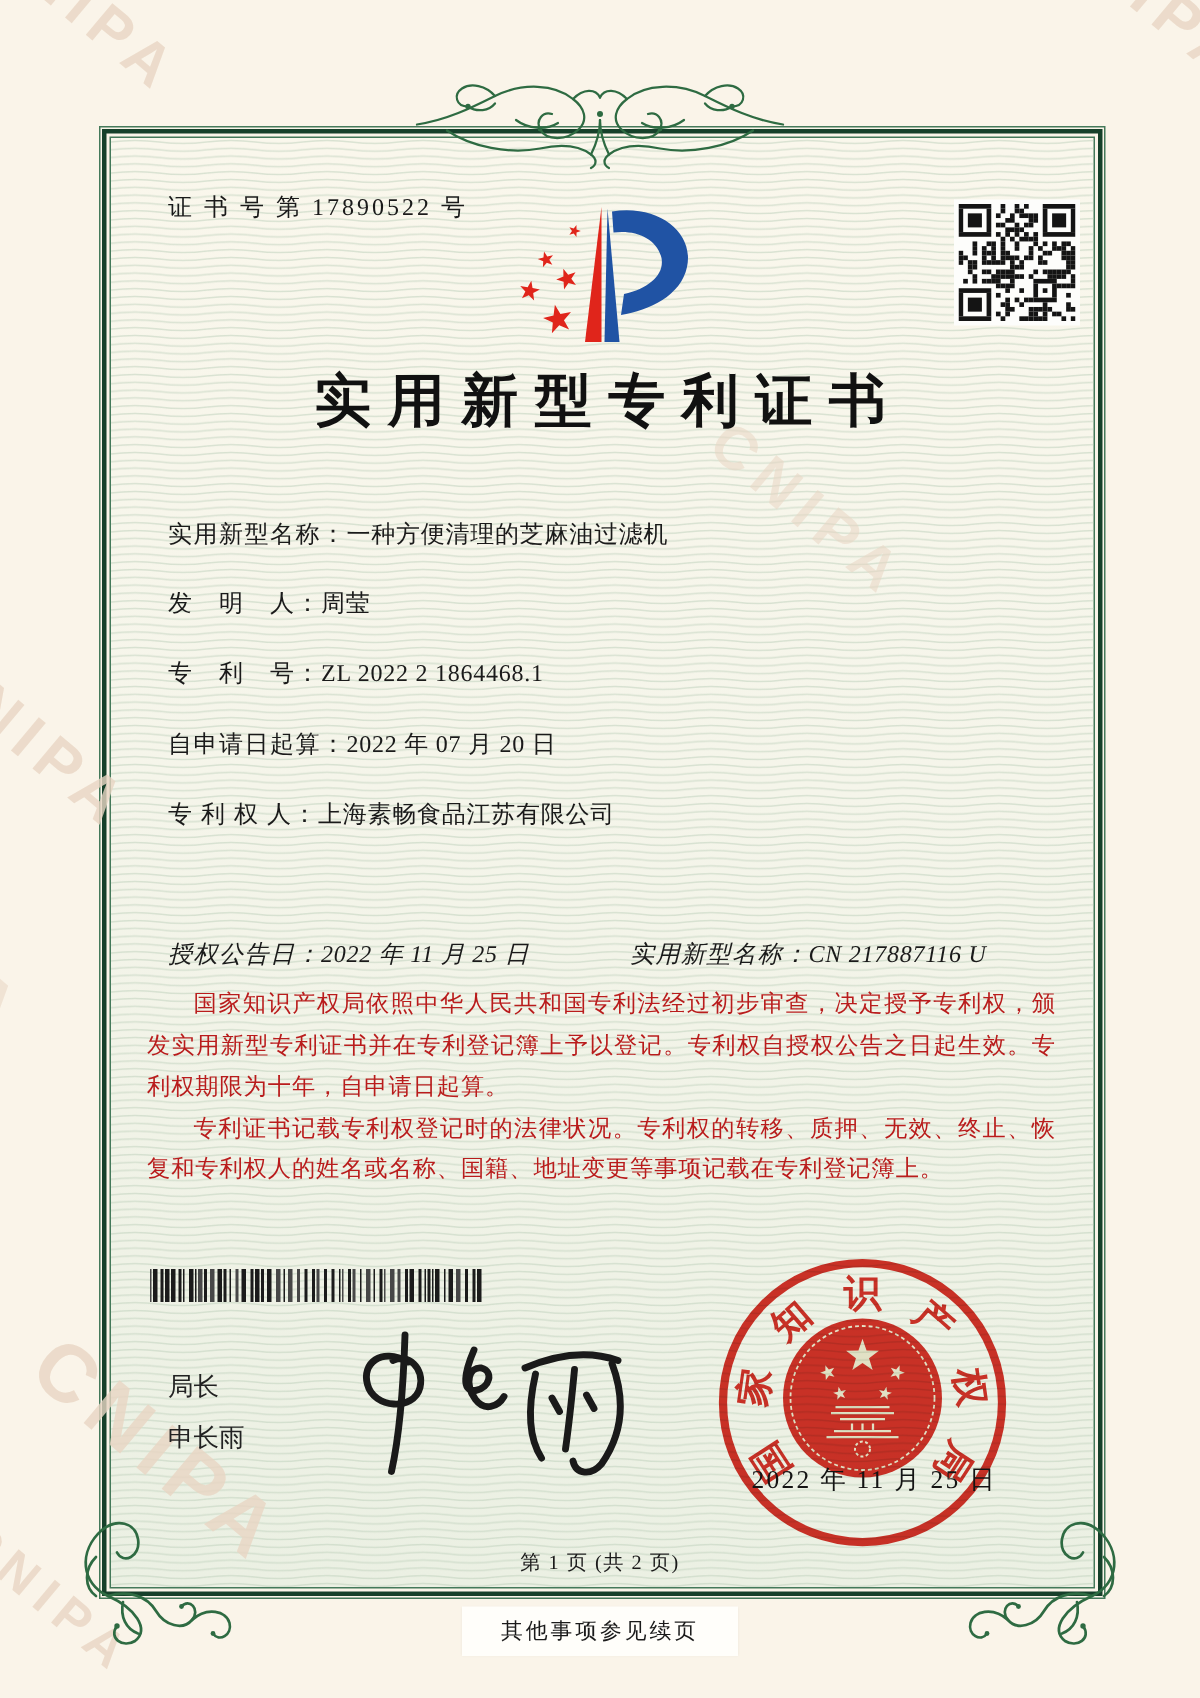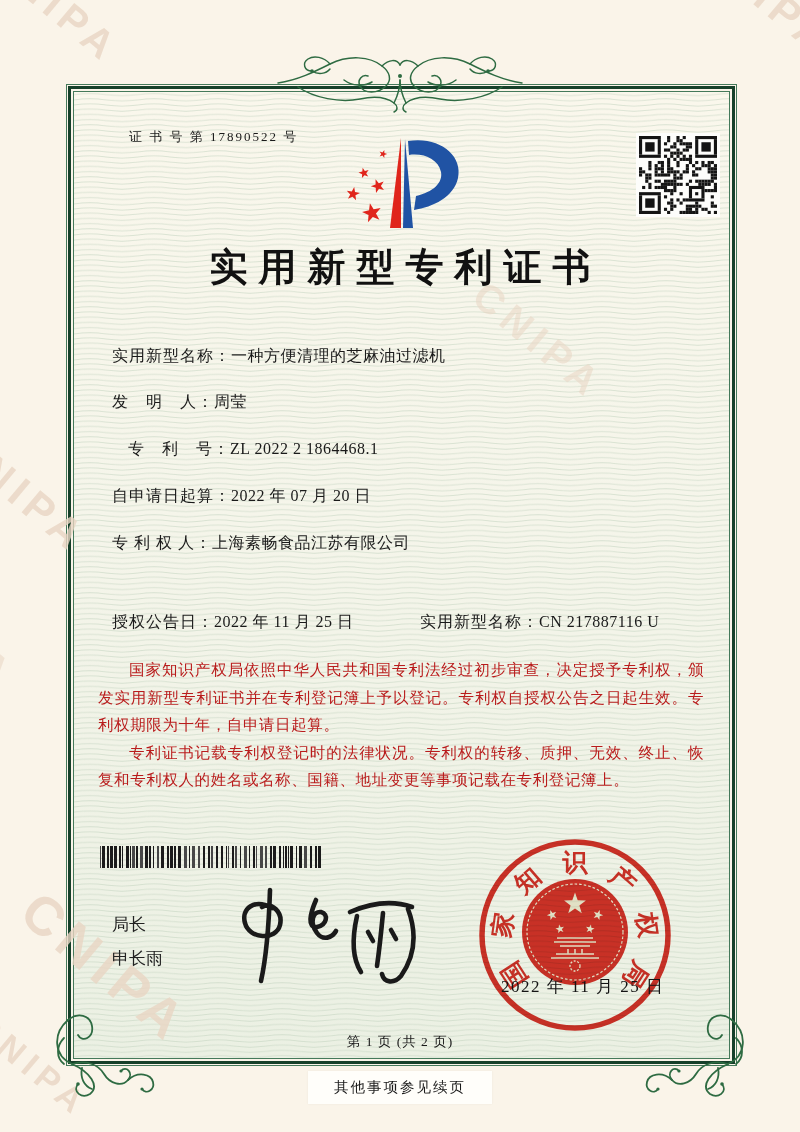--- a/index.html
+++ b/index.html
@@ -35,30 +35,30 @@
   .frame { position:absolute; left:66px; top:84px; width:671px; height:982px; border:1px solid #44795a; z-index:1; }
   .frame-mid { position:absolute; inset:1px; border:3px solid #16402a; }
   .frame-inner { position:absolute; inset:2px; border:1px solid #44795a;
     background:linear-gradient(180deg,#faf7ec 0%,#f5f5ea 45%,#ebf0e3 100%); }
   .waves { position:absolute; inset:0; width:100%; height:100%; opacity:.6; }
   .ornament { position:absolute; z-index:3; pointer-events:none; }
   .orn-top { left:268px; top:50px; }
   .orn-bl { left:34px; top:968px; }
   .orn-br { left:636px; top:968px; transform:scaleX(-1); }
   
-  .cert-no { position:absolute; left:129px; top:128px; z-index:4; font-size:13px; letter-spacing:2px; }
+  .cert-no { position:absolute; left:112px; top:128px; z-index:4; font-size:16px; letter-spacing:2px; }
   .logo { position:absolute; left:320px; top:126px; z-index:4; }
   .qr { position:absolute; left:636px; top:133px; width:84px; height:84px; background:#fdfdfb; padding:3px; z-index:4; }
   .title { position:absolute; left:0; top:242px; width:100%; text-align:center; z-index:4;
     font-size:38px; font-weight:bold; letter-spacing:11px; text-indent:11px; color:#111; }
   
   .fields { position:absolute; left:112px; top:346px; width:580px; height:310px; z-index:4; font-size:16px; }
   .frow { position:absolute; left:0; white-space:nowrap; letter-spacing:.5px; }
   .frow .lab { letter-spacing:1px; }
-  .r0{top:0;} .r1{top:46px;} .r2{top:93px;margin-left:16px;} .r3{top:140px;} .r4{top:187px;} .r5{top:234px;} .r6{top:266px;}
+  .r0{top:0;} .r1{top:46px;} .r2{top:93px;} .r3{top:140px;} .r4{top:187px;} .r5{top:234px;} .r6{top:280px;font-style:italic;}
   .grant-no { position:absolute; left:308px; top:0; white-space:nowrap; }
   
   .paras { position:absolute; left:98px; top:656px; width:606px; z-index:4;
     font-size:15.5px; line-height:1.78; text-align:justify; letter-spacing:.6px; color:#b91c1c; }
   .paras p { text-indent:2em; }
   
   .barcode { position:absolute; left:100px; top:846px; height:22px; z-index:4; font-size:0; white-space:nowrap; }
   .barcode i { display:inline-block; height:22px; }
   .director { position:absolute; left:112px; top:908px; z-index:4;
     font-family:"Liberation Sans","DejaVu Sans",sans-serif; font-size:17px; color:#222; line-height:34px; }

